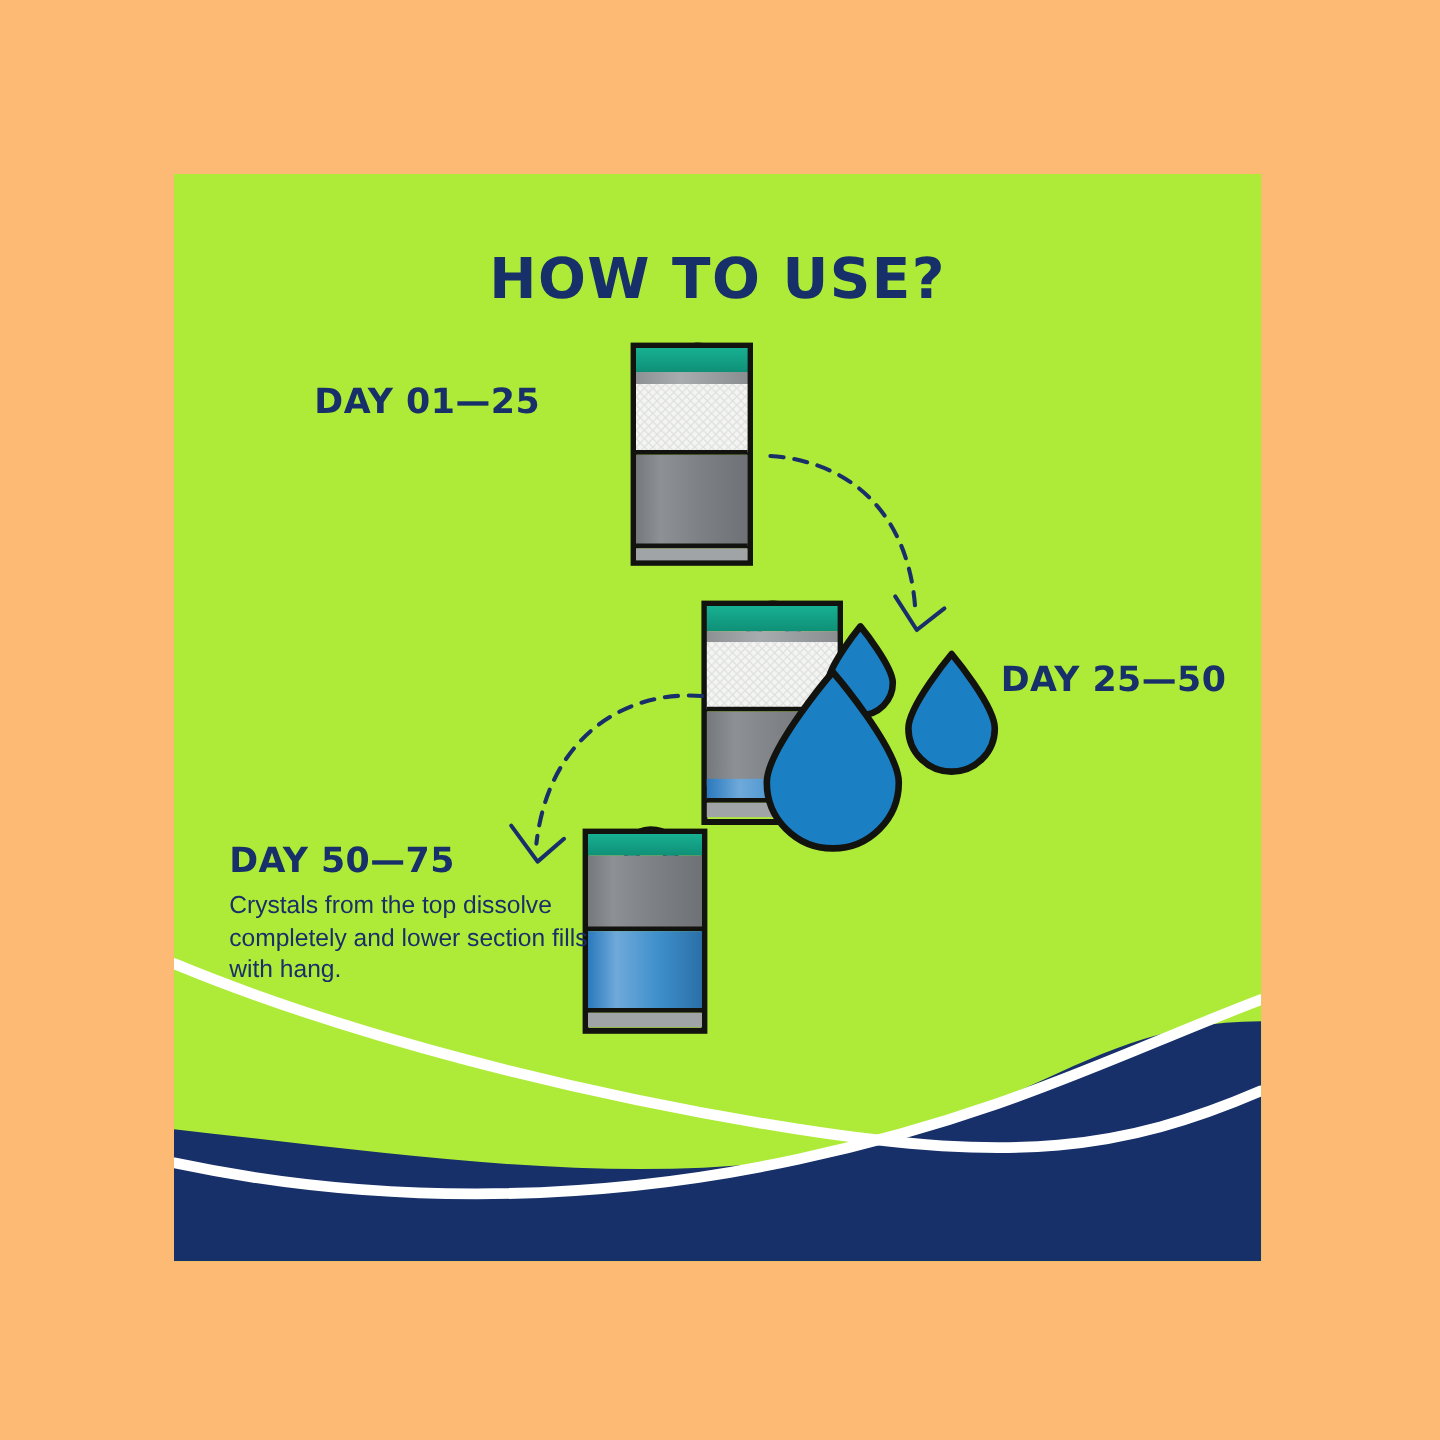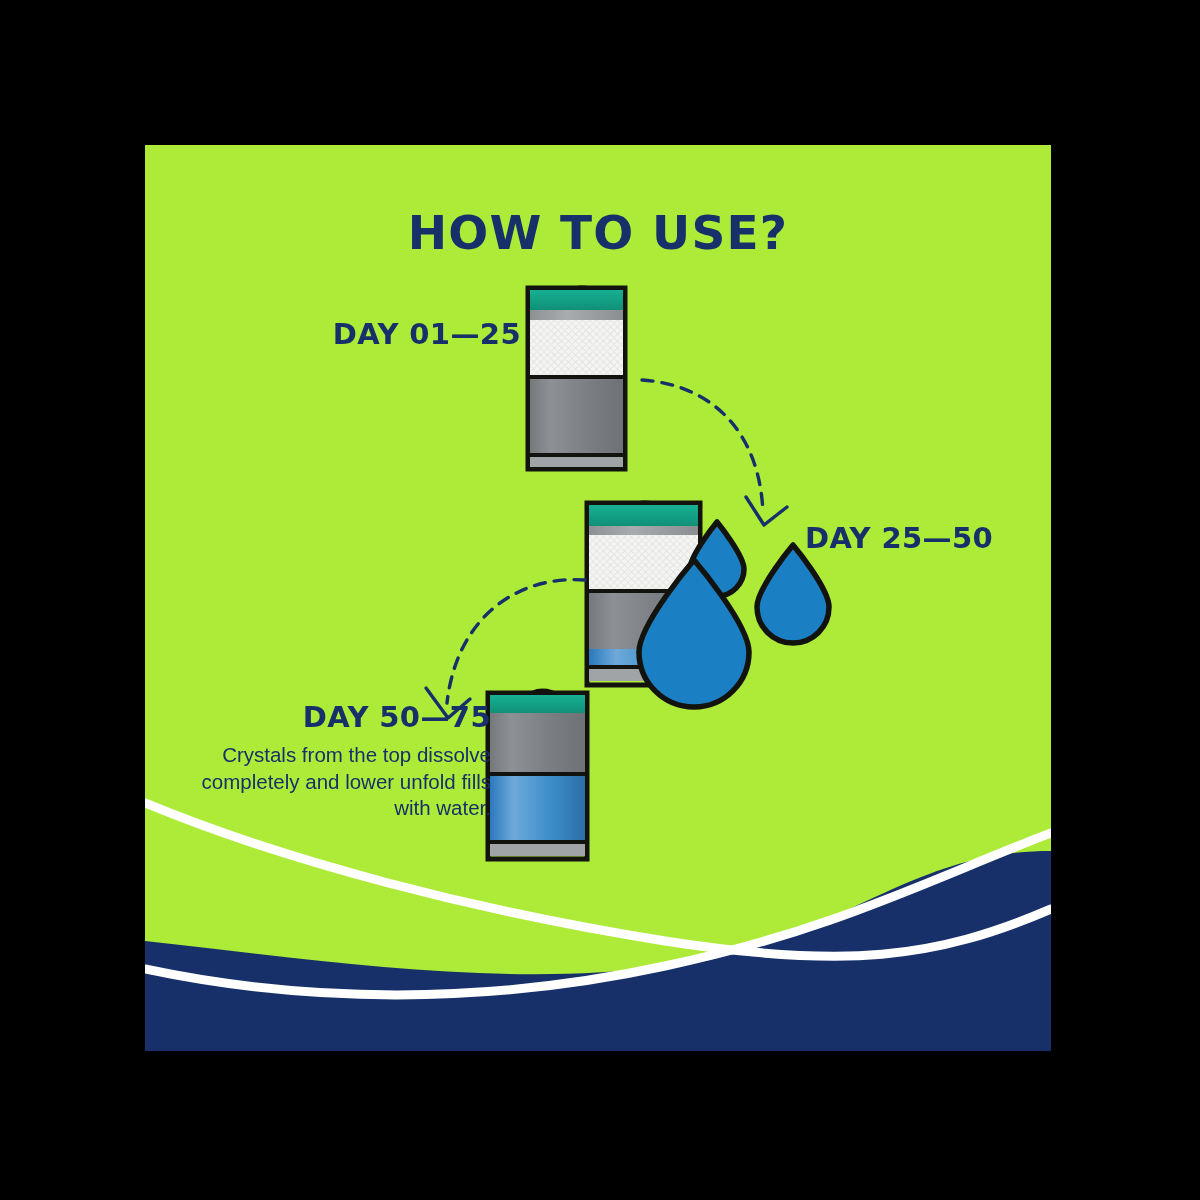--- a/index.html
+++ b/index.html
@@ -10,21 +10,21 @@
   body {
     width: 1200px;
     height: 1200px;
     font-family: "Liberation Sans", sans-serif;
     overflow: hidden;
   }
   #stage {
     position: relative;
     width: 1200px;
     height: 1200px;
-    background: #000000;
+    background: #fdba74;
   }
   
   #panel {
     position: absolute;
     left: 145px;
     top: 145px;
     width: 906px;
     height: 906px;
     background: #aeeb38;
     overflow: hidden;
@@ -53,23 +53,23 @@
     margin: 0 0 8px 0;
     white-space: nowrap;
   }
   .day-body {
     font-size: 20.5px;
     line-height: 1.30;
     color: #17306a;
     font-family: "Liberation Sans", sans-serif;
     margin: 0;
   }
-  #block-1 { left: 46px;  top: 172px;  width: 330px; text-align: right; }
-  #block-2 { left: 660px; top: 376px;  width: 246px; }
-  #block-3 { left: 46px;  top: 555px;  width: 300px; text-align: right; }
+  #block-1 { left: 46px;  top: 172px;  width: 330px; text-align: center; }
+  #block-2 { left: 660px; top: 404px;  width: 246px; text-align: center; }
+  #block-3 { left: 46px;  top: 555px;  width: 300px; text-align: left; }
 
   
   #art {
     position: absolute;
     left: 0; top: 0;
     width: 906px; height: 906px;
   }
   
   #wave {
     position: absolute;
@@ -191,17 +191,17 @@
     <div class="block" id="block-1">
       <p class="day-head">DAY 01—25</p>
     </div>
 
     <div class="block" id="block-2">
       <p class="day-head">DAY 25—50</p>
     </div>
 
     <div class="block" id="block-3">
       <p class="day-head">DAY 50—75</p>
-      <p class="day-body">Crystals from the top dissolve completely and lower unfold fills with water.</p>
+      <p class="day-body">Crystals from the top dissolve completely and lower section fills with hang.</p>
     </div>
 
   </div>
 </div>
 
 </body></html>

